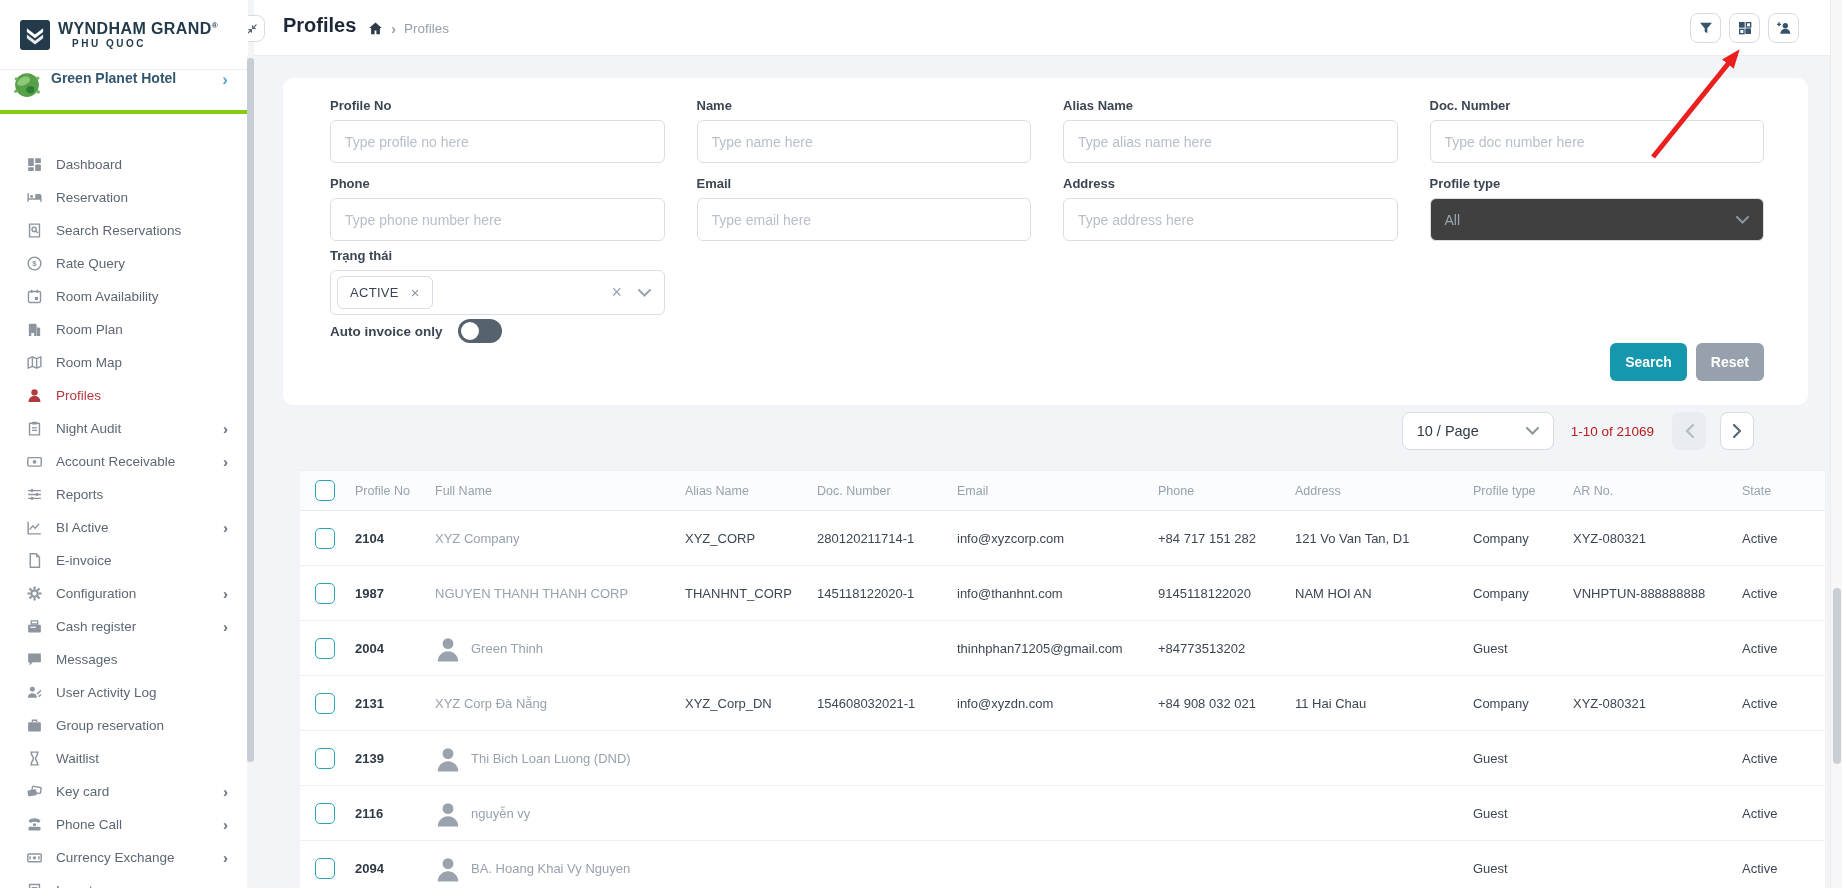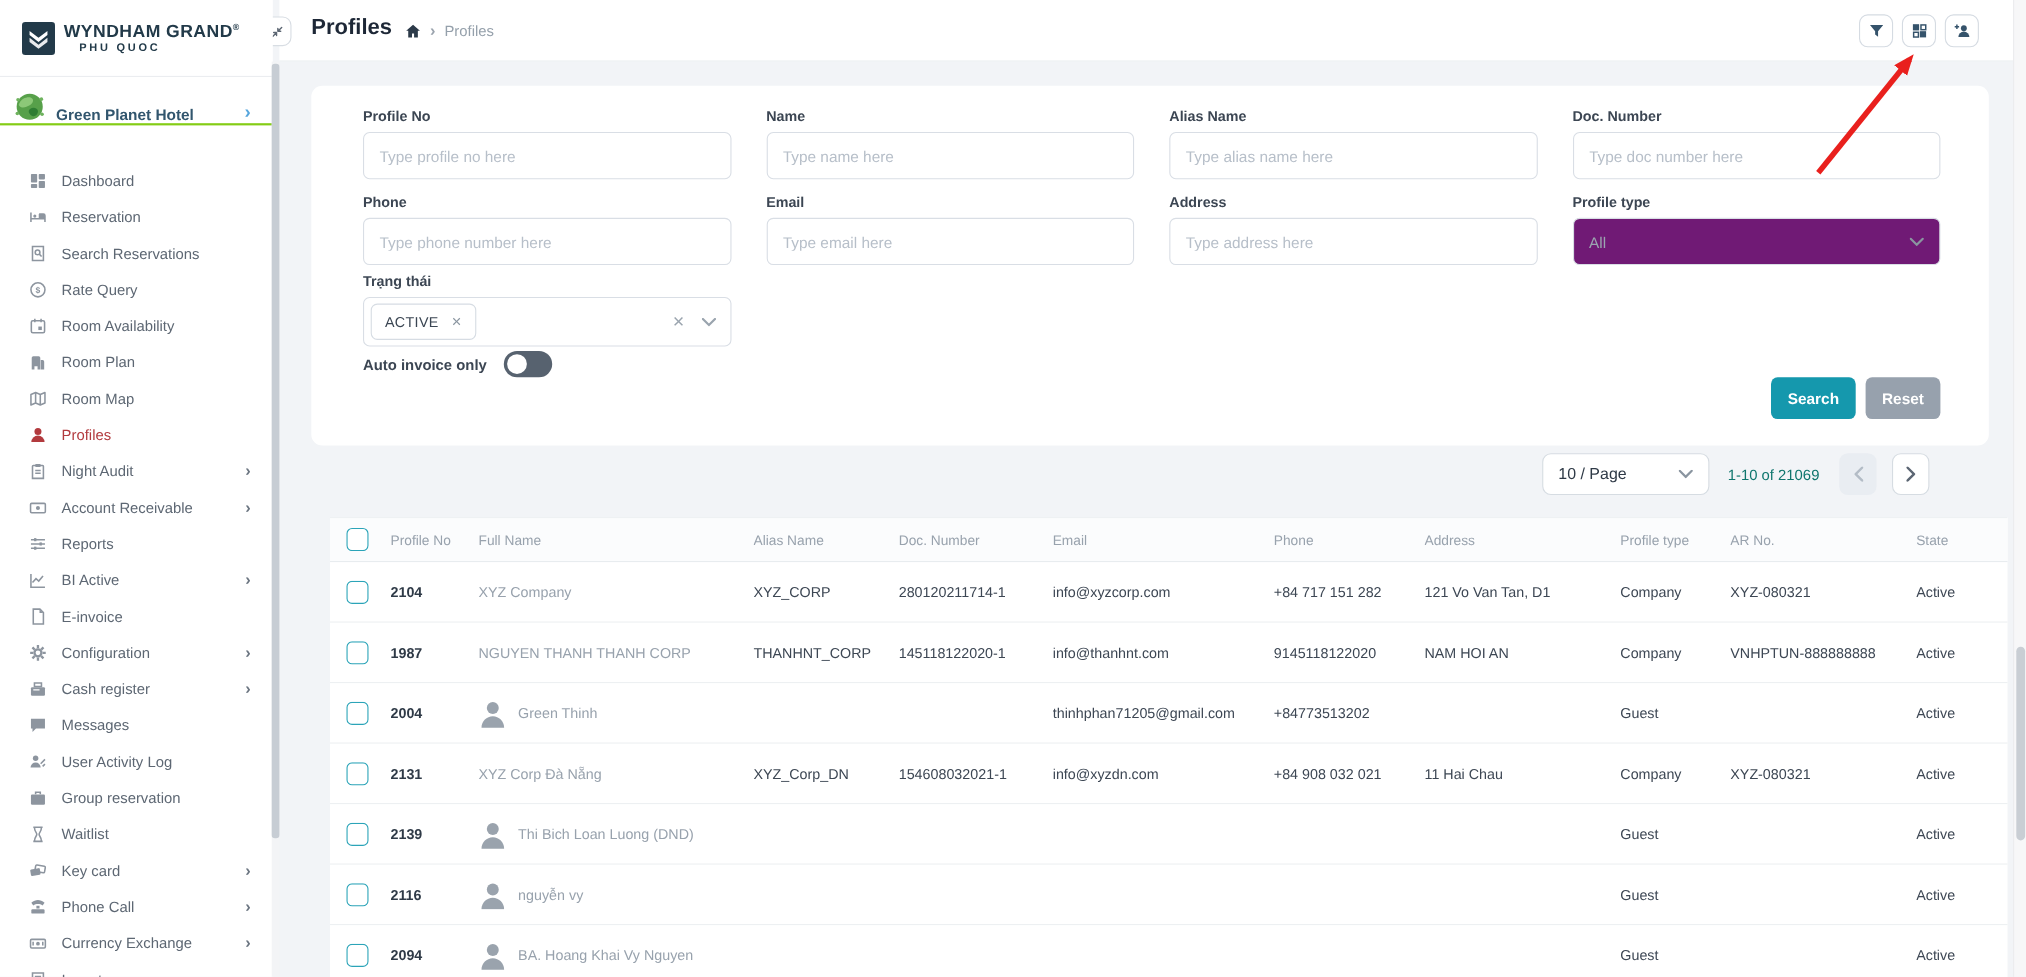--- a/index.html
+++ b/index.html
@@ -9,21 +9,21 @@
   
   #sidebar { position:absolute; left:0; top:0; width:248px; height:888px; background:#fff; z-index:5; }
   #sidebar-scrollbar { position:absolute; left:247px; top:56px; width:7px; height:832px; background:#f3f4f6; z-index:6; }
   #sidebar-scrollbar .thumb { position:absolute; left:0; top:2px; width:7px; height:704px; background:#c7cdd4; border-radius:3px; }
   .logo-block { height:70px; display:flex; align-items:center; padding-left:20px; border-bottom:1px solid #ebedf0; }
   .logo-mark { width:30px; height:30px; border-radius:3px; flex:0 0 auto; }
   .logo-text { margin-left:8px; color:#223a49; }
   .logo-line1 { font-size:16px; font-weight:bold; letter-spacing:.4px; white-space:nowrap; }
   .logo-line1 sup { font-size:8px; }
   .logo-line2 { font-size:10px; font-weight:bold; letter-spacing:2.5px; margin-left:14px; }
-  .hotel-row { height:44px; display:flex; align-items:flex-end; padding:0 14px 0 12px; border-bottom:2px solid #84cc16; }
+  .hotel-row { height:44px; display:flex; align-items:flex-start; padding:0 14px 0 12px; border-bottom:4px solid #84cc16; }
   .hotel-name { margin-left:9px; font-size:14px; font-weight:bold; color:#32566e; flex:1; }
   .hotel-chevron { color:#57a6dd; font-size:17px; font-weight:bold; padding-right:6px; }
   #sidebar nav { padding-top:34px; }
   .menu-item { height:33px; display:flex; align-items:center; padding:0 20px 0 26px; cursor:pointer; }
   .menu-item .mi-icon { width:17px; height:17px; color:#8d959f; flex:0 0 auto; display:flex; align-items:center; }
   .menu-item .mi-icon svg { width:17px; height:17px; }
   .menu-item .mi-label { margin-left:13px; font-size:13.5px; color:#5d6773; flex:1; white-space:nowrap; }
   .menu-item .mi-chevron { color:#6b7581; font-size:15px; font-weight:bold; line-height:1; }
   .menu-item.active .mi-icon { color:#b23a3e; }
   .menu-item.active .mi-label { color:#b23a3e; }
@@ -47,21 +47,21 @@
 
   
   #filter-card { position:absolute; left:29px; top:22px; width:1525px; height:327px; background:#fff; border-radius:10px; }
   #filter-card .inner { padding:20px 44px 0 47px; }
   .form-grid { display:grid; grid-template-columns:repeat(4,1fr); column-gap:32px; row-gap:13px; }
   .field label { display:block; font-size:13px; font-weight:bold; color:#3c4653; margin-bottom:7px; }
   .field input { width:100%; height:43px; border:1px solid #d9dee5; border-radius:6px; padding:0 14px;
     font-size:14px; color:#333f4d; outline:none; font-family:inherit; background:#fff; }
   .field input::placeholder { color:#b7bfc9; }
   .select-box { width:100%; height:43px; border:1px solid #d9dee5; border-radius:6px; padding:0 14px;
-    display:flex; align-items:center; justify-content:space-between; cursor:pointer; background:#701a75; }
+    display:flex; align-items:center; justify-content:space-between; cursor:pointer; background:#404040; }
   .select-box .val { font-size:14px; color:#9ba5b0; }
   .chev-down { color:#8a95a0; display:flex; }
   .status-field { width:335px; margin-top:7px; }
   .status-box { height:45px; border:1px solid #d9dee5; border-radius:6px; display:flex; align-items:center;
     padding:0 13px 0 6px; background:#fff; }
   .status-chip { border:1px solid #d6dce3; border-radius:6px; height:33px; display:flex; align-items:center;
     padding:0 12px; gap:12px; }
   .status-chip .chip-label { font-size:13px; color:#3a4552; letter-spacing:.3px; }
   .status-chip .chip-x { color:#8a95a0; font-size:15px; cursor:pointer; }
   .status-box .clear-x { margin-left:auto; color:#9aa4ae; font-size:18px; cursor:pointer; }
@@ -74,21 +74,21 @@
   .btn { height:38px; border:none; border-radius:6px; color:#fff; font-weight:bold; font-size:14px;
     font-family:inherit; cursor:pointer; padding:0 15px; }
   .btn.search { background:#1598ad; }
   .btn.reset { background:#97a1ad; }
 
   
   #pagination { position:absolute; top:356px; right:76px; height:38px; display:flex; align-items:center; }
   .page-size { width:152px; height:38px; background:#fff; border:1px solid #d6dce2; border-radius:8px;
     display:flex; align-items:center; justify-content:space-between; padding:0 14px; cursor:pointer; }
   .page-size .val { font-size:14.5px; color:#2f3a47; }
-  .range-label { font-size:13.5px; color:#0f766e; margin:0 18px 0 17px; white-space:nowrap; }
+  .range-label { font-size:13.5px; color:#b91c1c; margin:0 18px 0 17px; white-space:nowrap; }
   .nav-btn { width:34px; height:38px; border-radius:8px; display:flex; align-items:center; justify-content:center; }
   .nav-btn.prev { background:#e9edf2; color:#b3bcc6; margin-right:14px; }
   .nav-btn.next { background:#fff; border:1px solid #d6dce2; color:#5c6673; cursor:pointer; }
 
   
   #table-card { position:absolute; left:46px; top:414px; width:1525px; background:#fff; }
   .trow { display:grid; grid-template-columns:55px 80px 250px 132px 140px 201px 137px 178px 100px 169px 1fr;
     align-items:center; }
   .trow.head { height:41px; background:#fbfcfd; border-top:1px solid #eef1f3; border-bottom:1px solid #e8ecef; }
   .trow.body { height:55px; border-bottom:1px solid #edf0f2; }

